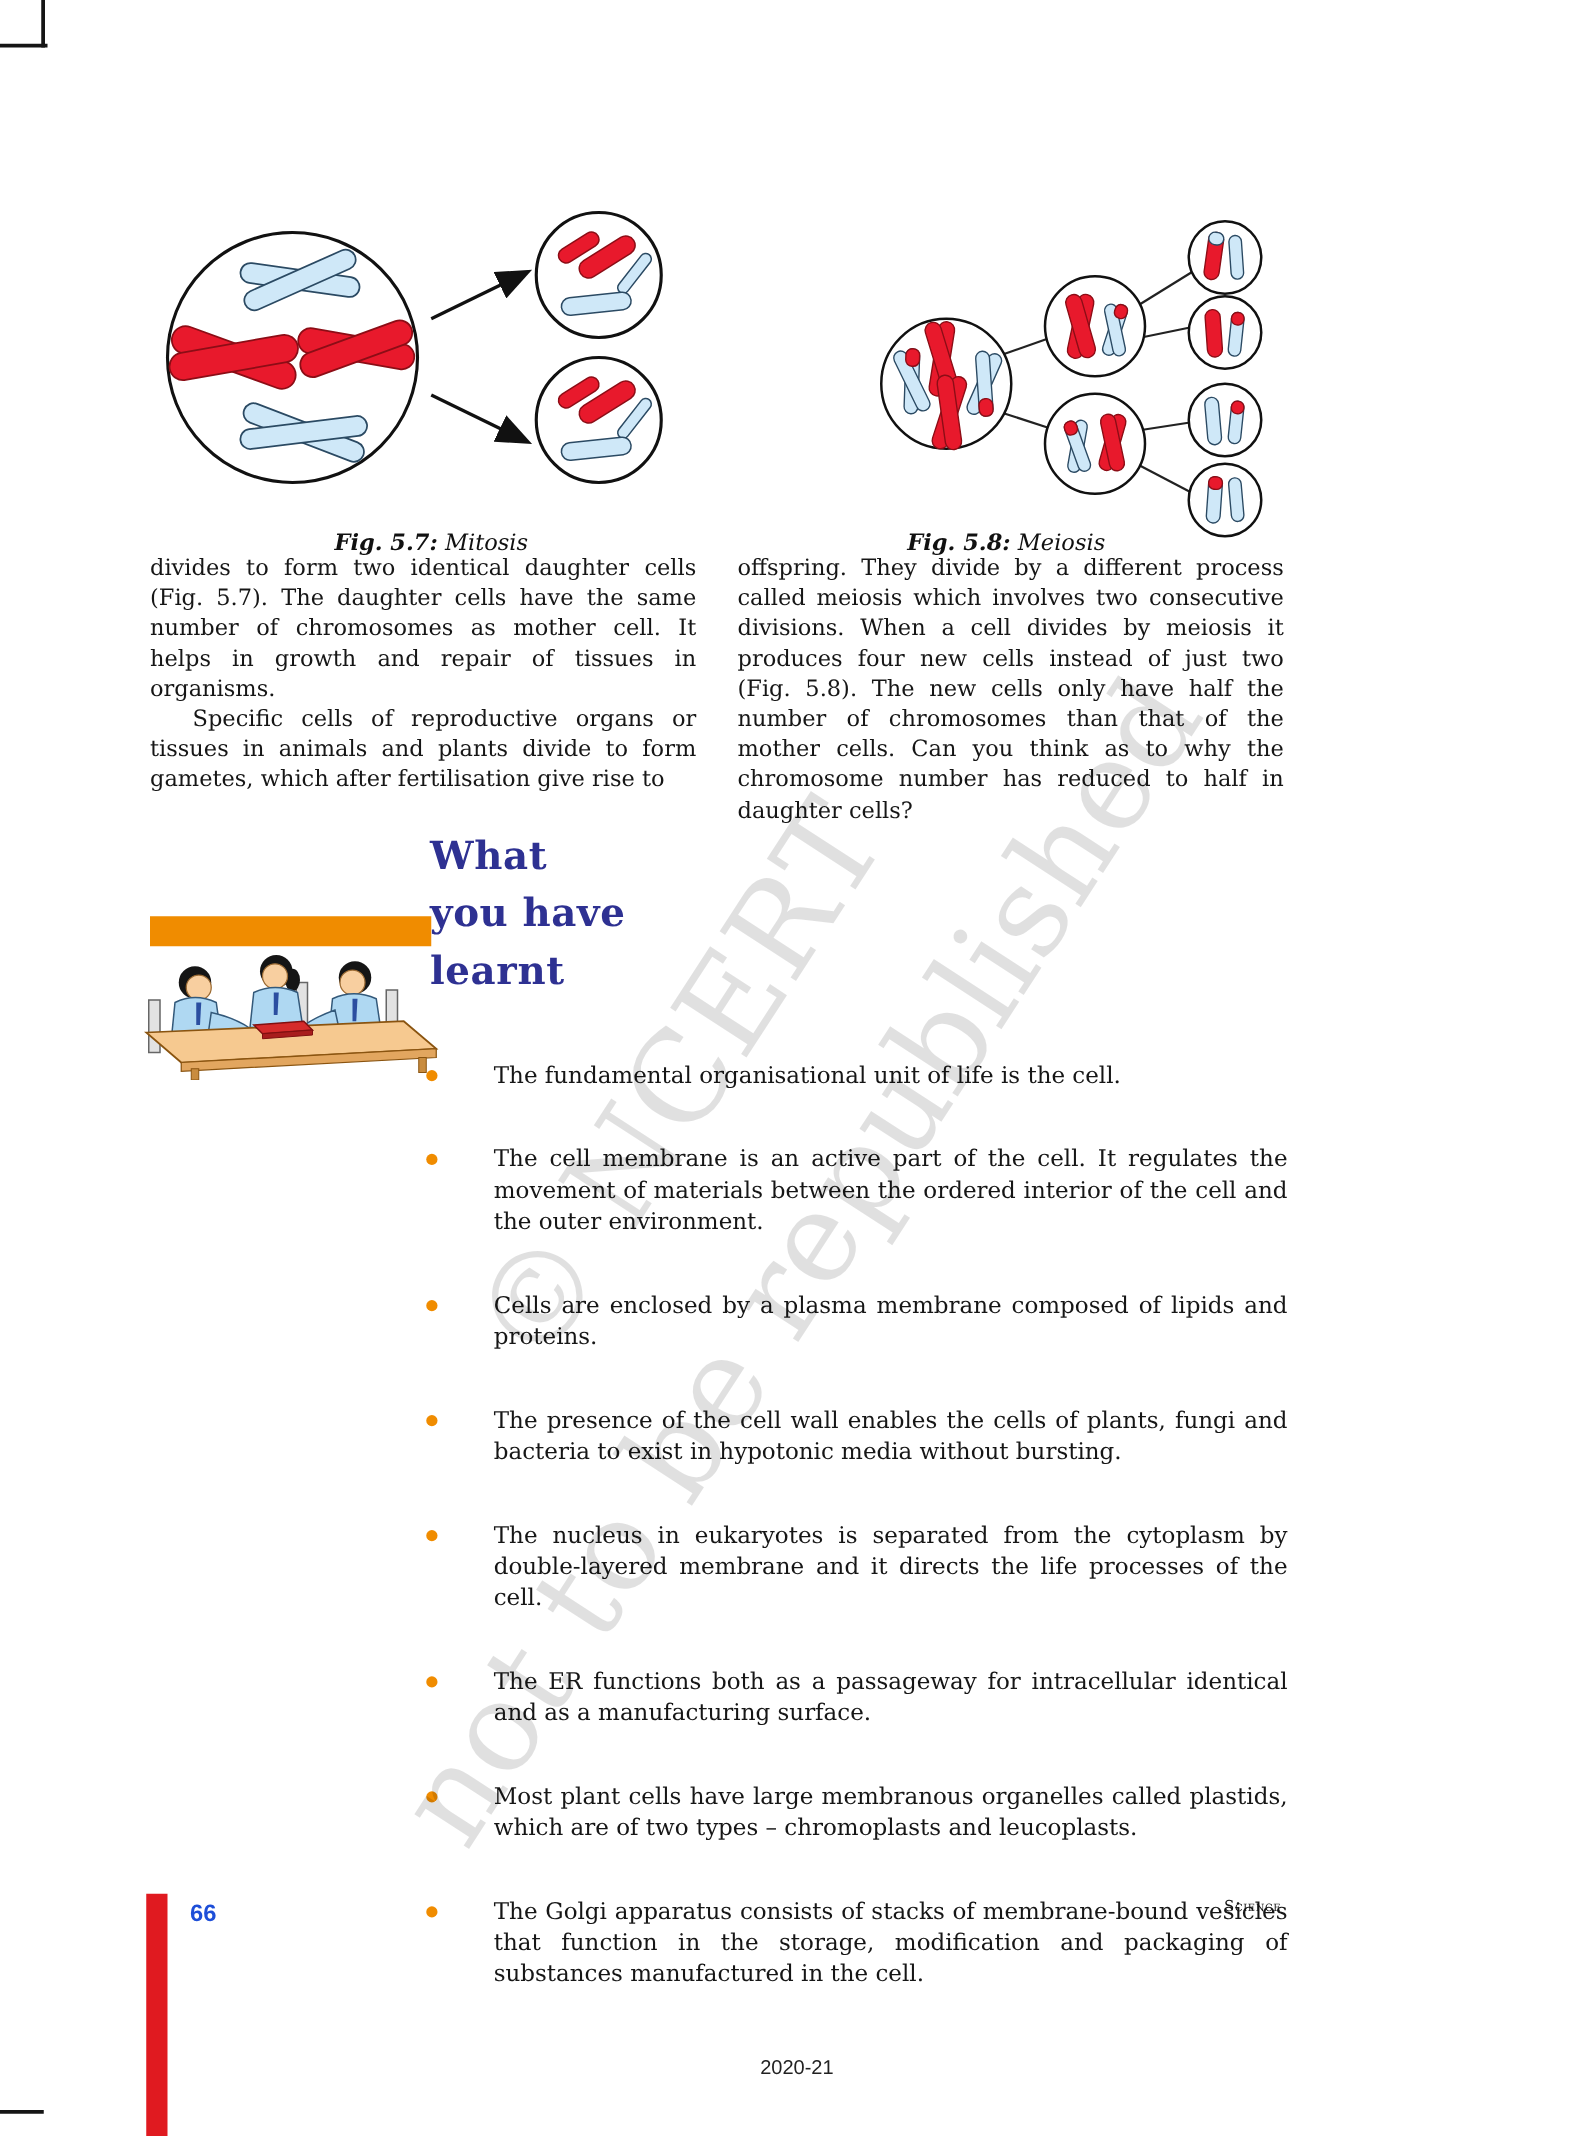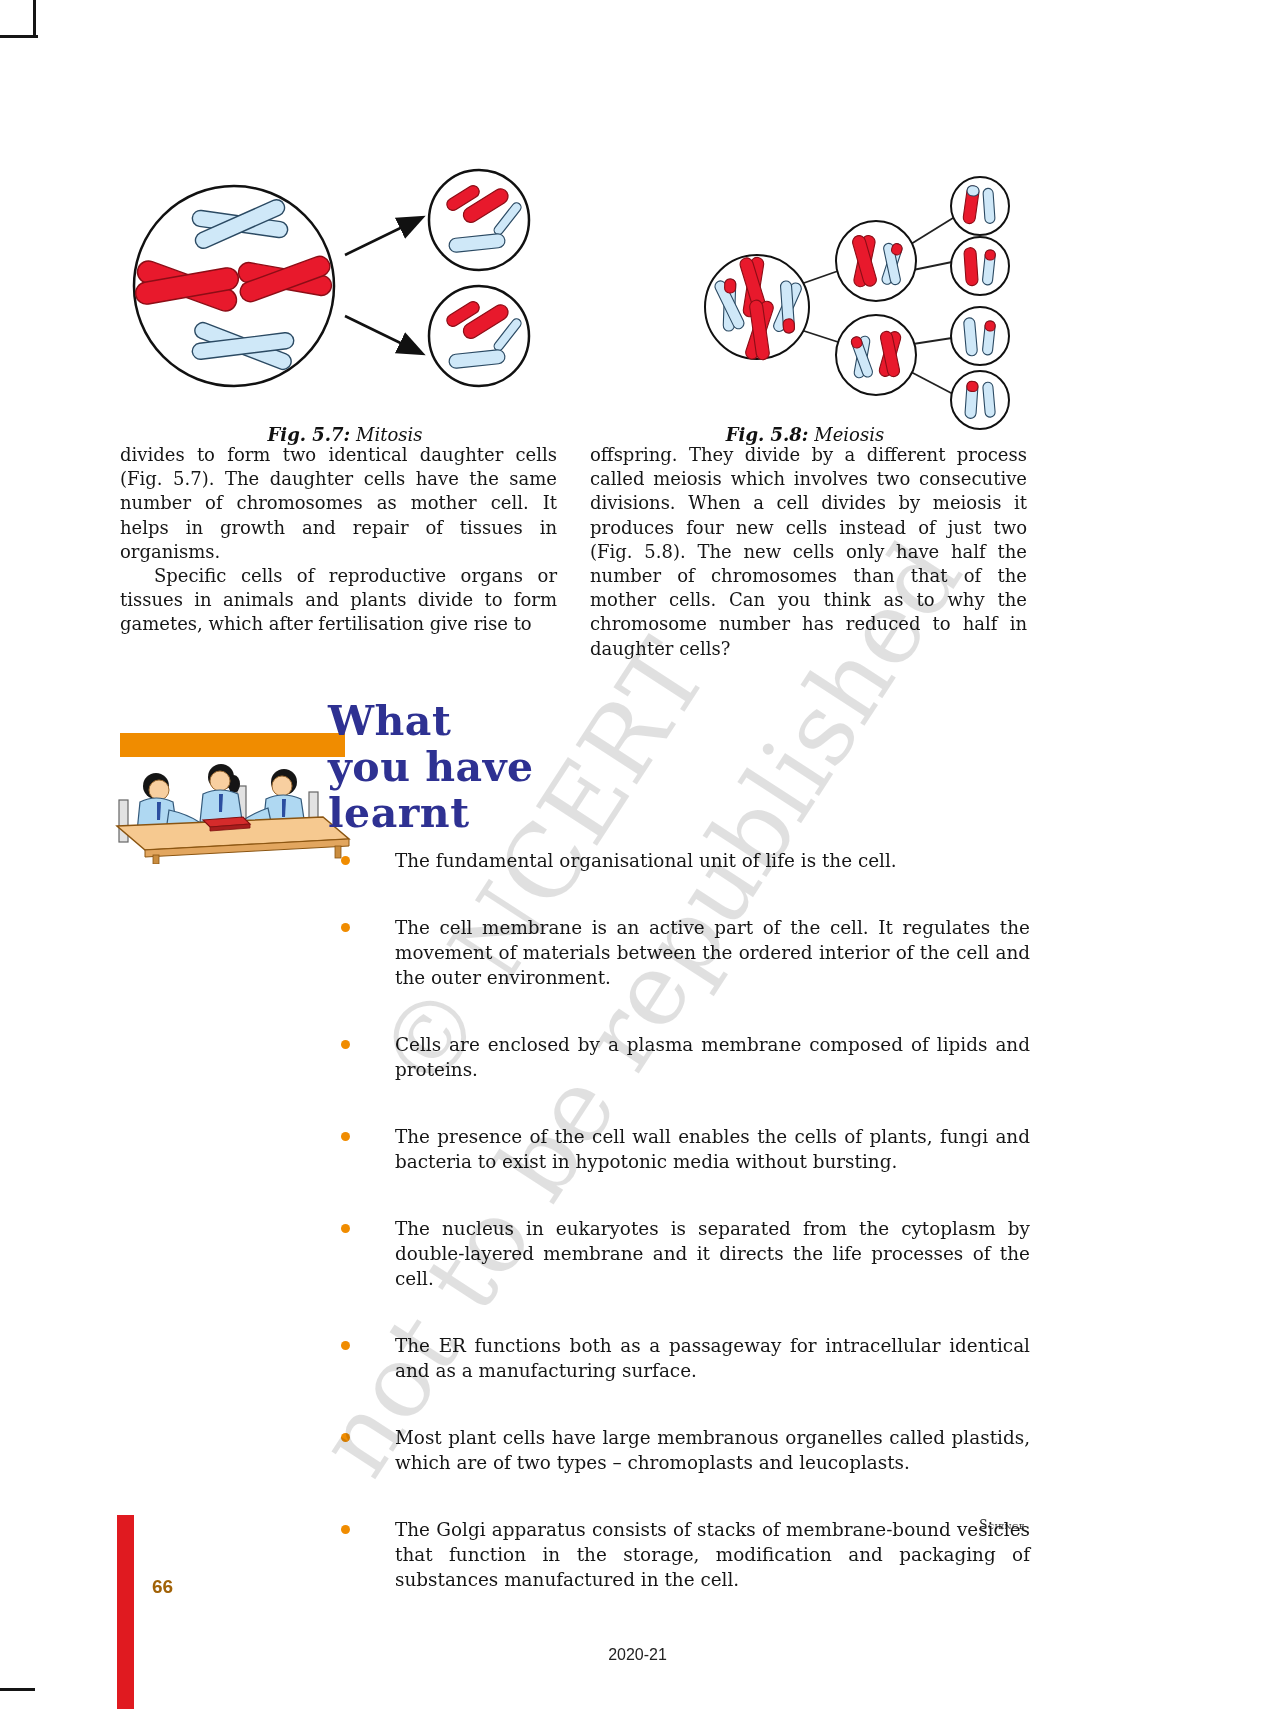--- a/index.html
+++ b/index.html
@@ -18,44 +18,44 @@
   .caption .fig-name  { font-style:italic; }
   
   .col {
     position:absolute; width:437px; font-size:18px; line-height:24.2px;
     text-align:justify; color:#161616;
   }
   .col p + p { text-indent:34px; }
   
   .orange-bar { position:absolute; left:120px; top:733px; width:225px; height:24px; background:#F08C00; }
   .learnt-heading {
-    position:absolute; left:328px; top:662px; color:#2E3192;
-    font-size:41px; line-height:46px; font-weight:600; letter-spacing:0.5px;margin-top:36px;
+    position:absolute; left:344px; top:662px; color:#2E3192;
+    font-size:31px; line-height:46px; font-weight:600; letter-spacing:0.5px;
   }
   .learnt-heading span { display:block; }
   .bullets { position:absolute; left:336px; top:806px; width:694px; list-style:none; }
   .bullets li {
     position:relative; padding-left:59px; font-size:18.4px; line-height:25px;
     text-align:justify; margin-bottom:9px; color:#161616;margin-top:42px;
   }
   .bullets li .dot {
     position:absolute; left:5px; top:8px; width:9px; height:9px;
     border-radius:50%; background:#F08C00;
   }
   
   .wm {
     position:absolute; white-space:nowrap; pointer-events:none; z-index:5;
     font-family:"DejaVu Serif", serif; font-size:100px; color:rgba(0,0,0,0.12);
     transform-origin:0 0; transform:rotate(-57deg);
   }
   
   .red-bar { position:absolute; left:117px; top:1515px; width:17px; height:194px; background:#E01A20; }
   .page-num {
-    position:absolute; left:152px; top:1576px;
-    font-family:"Liberation Sans", sans-serif; font-weight:bold; font-size:19px; color:#a16207;
+    position:absolute; left:152px; top:1521px;
+    font-family:"Liberation Sans", sans-serif; font-weight:bold; font-size:19px; color:#1d4ed8;
   }
   .book-title {
     position:absolute; right:250px; top:1518px; font-size:12px; color:#111;
     font-variant:small-caps; letter-spacing:0.5px;
   }
   .year {
     position:absolute; left:0; top:1646px; width:100%; text-align:center;
     font-family:"Liberation Sans", sans-serif; font-size:16px; color:#222;
   }
 </style>

